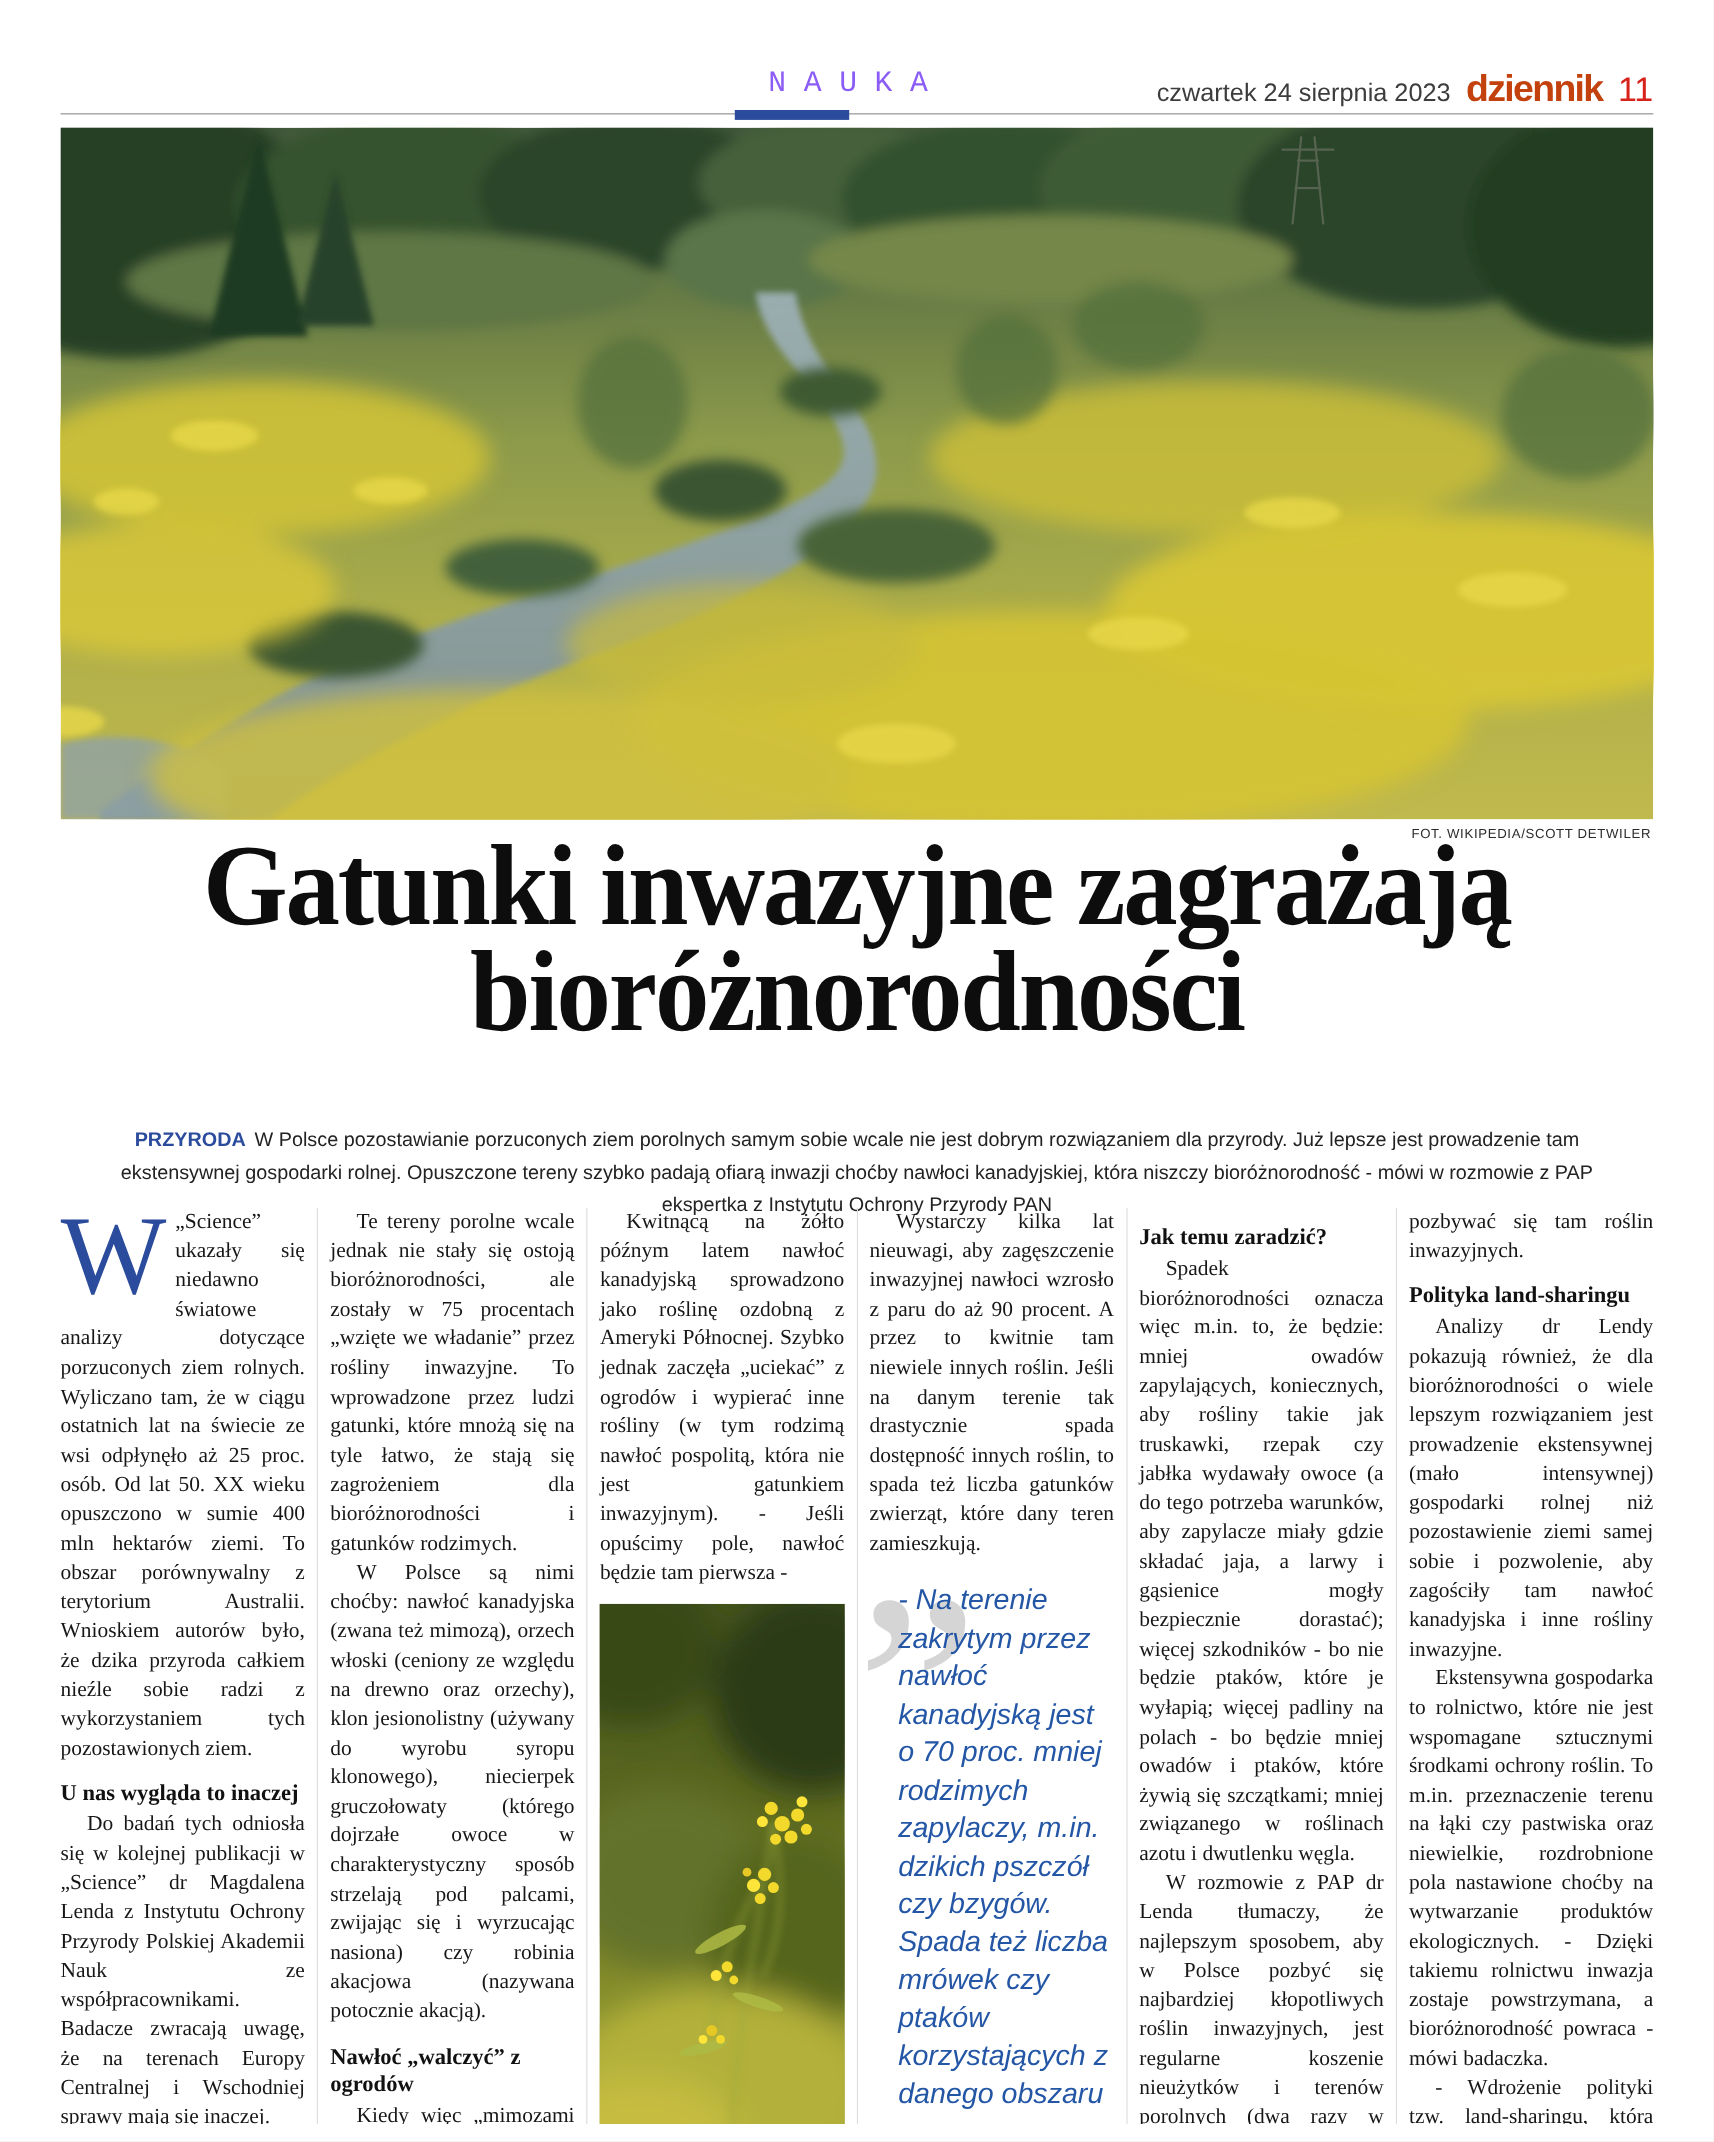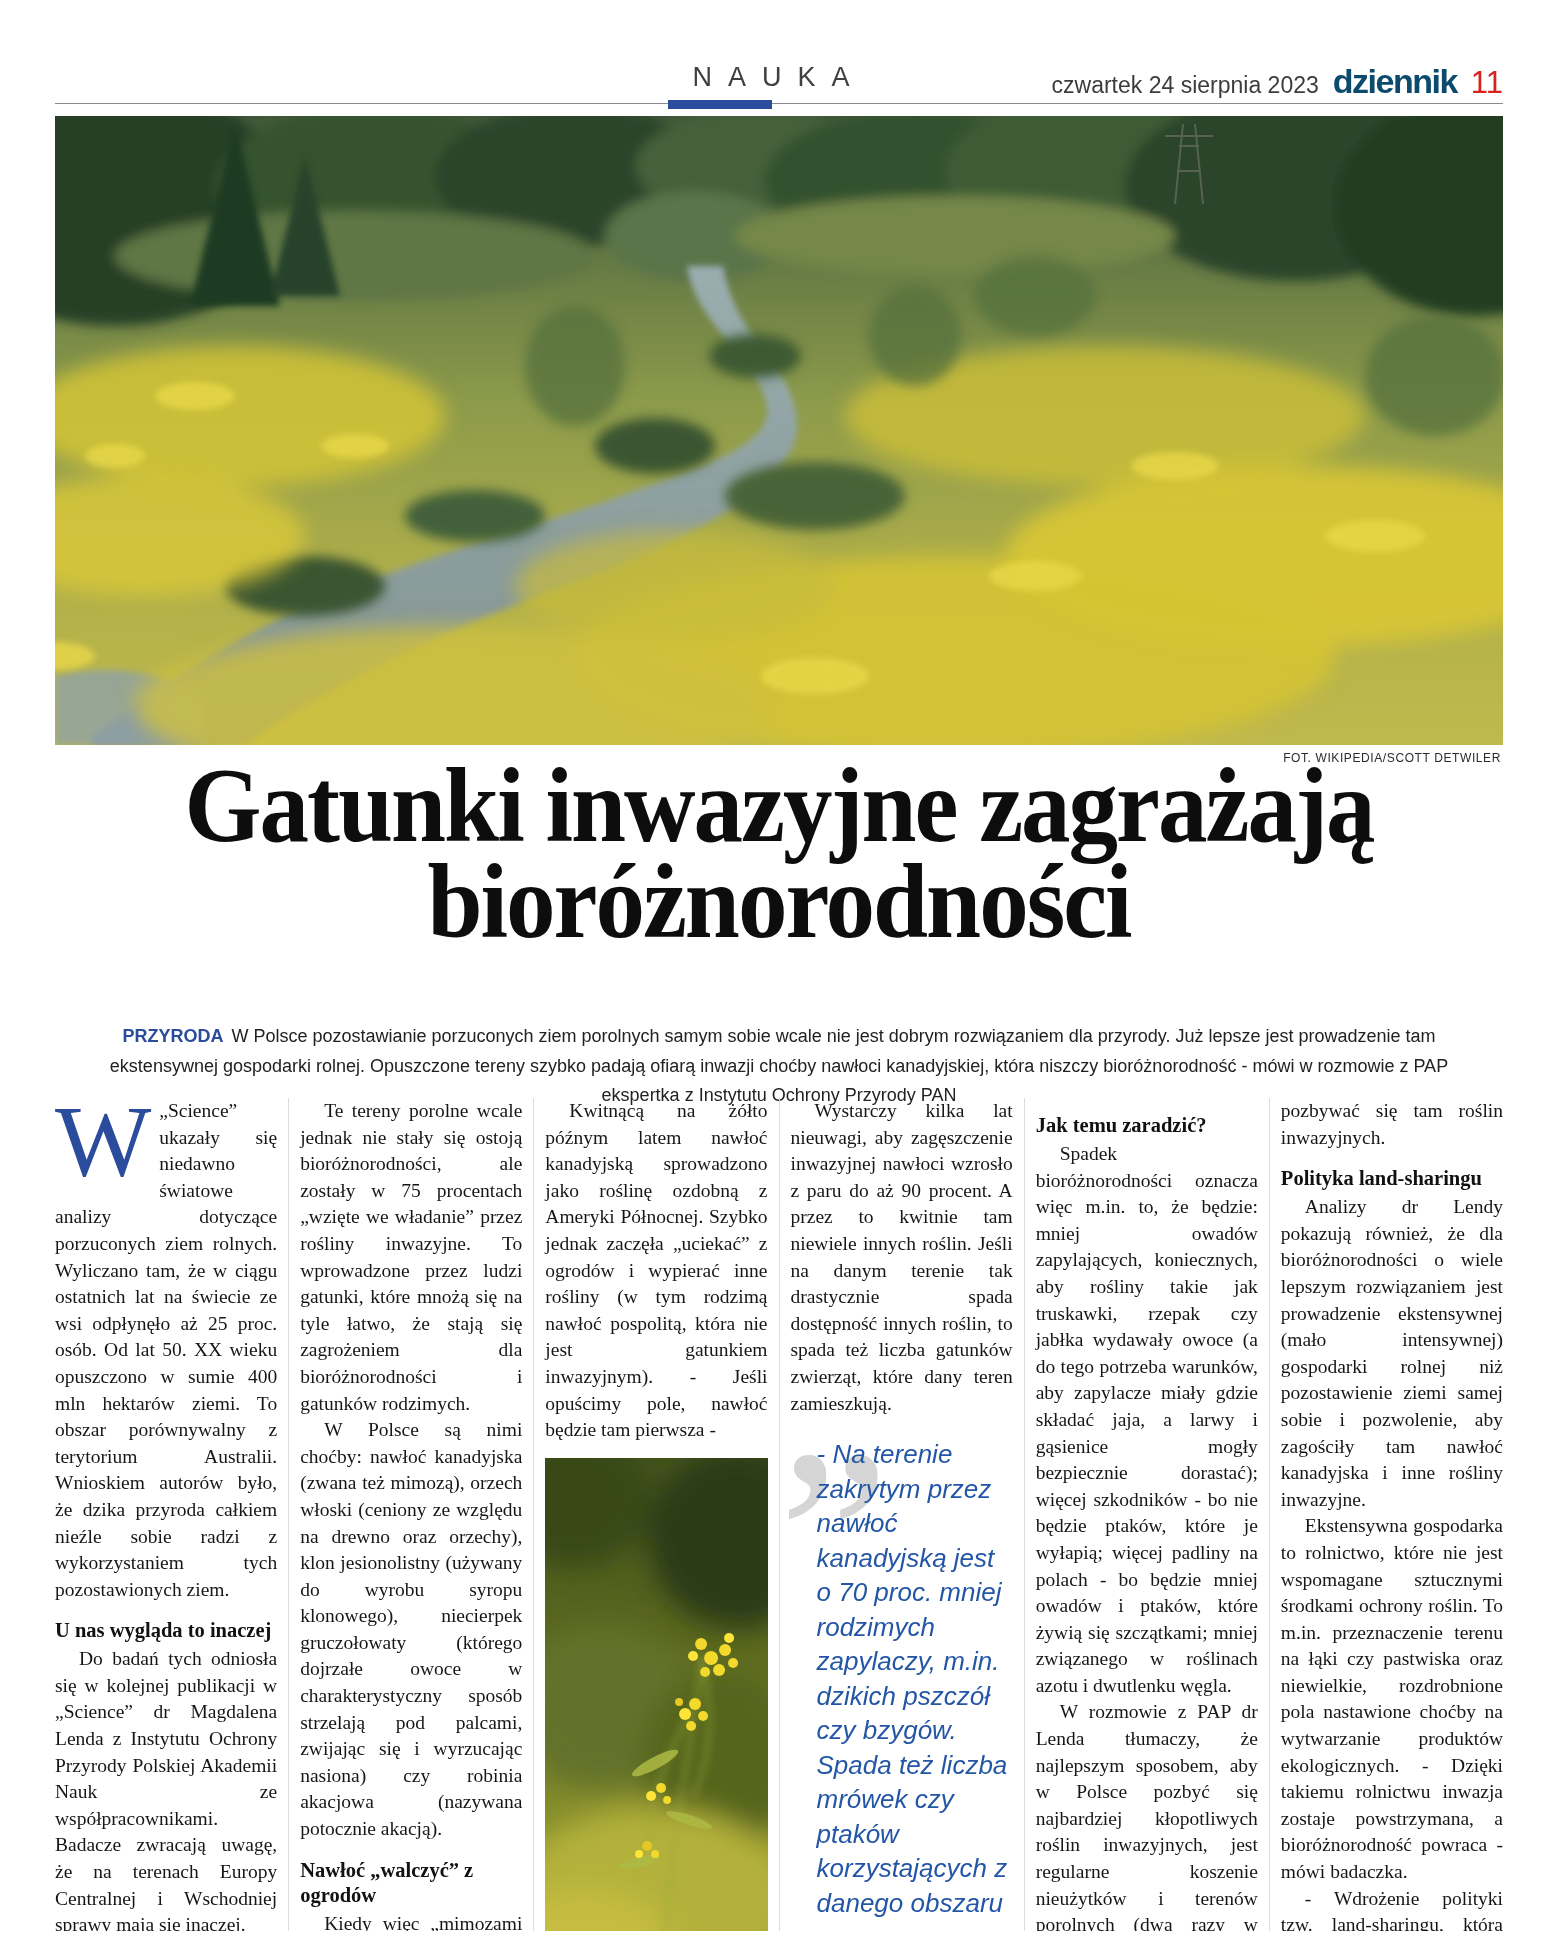--- a/index.html
+++ b/index.html
@@ -1,27 +1,27 @@
 <!DOCTYPE html>
 <html lang="pl"><head>
 <meta charset="utf-8">
 <style>
   html,body{margin:0;padding:0;background:#e8e8e8;}
   .page{position:relative;width:1558px;height:1947px;background:#ffffff;overflow:hidden;
         font-family:"Liberation Serif", serif;color:#161616;}
   
   .hdr-rule{position:absolute;left:55px;right:55px;top:103px;height:1px;background:#8a8a8a;}
   .section-label{position:absolute;left:0;right:0;top:62px;text-align:center;
-      font-family:Liberation Sans, sans-serif;font-size:27px;color:#404040;
+      font-family:Liberation Mono, monospace;font-size:27px;color:#8b5cf6;
       letter-spacing:16px;font-weight:400;}
   .section-bar{position:absolute;left:668px;top:100px;width:104px;height:9px;background:#2b4b9c;}
   .hdr-right{position:absolute;right:55px;top:62px;display:flex;align-items:baseline;gap:14px;text-align:center;}
   .hdr-date{font-family:"Liberation Sans", sans-serif;font-size:23px;color:#3c3c3c;}
   .hdr-logo{font-family:"Liberation Sans", sans-serif;font-weight:bold;font-size:34px;
-      color:#0c4a6e;letter-spacing:-1.5px;}
+      color:#c2410c;letter-spacing:-1.5px;}
   .hdr-page{font-family:"Liberation Sans", sans-serif;font-size:31px;color:#d8231d;}
   
   .main-photo{position:absolute;left:55px;top:116px;width:1448px;height:629px;overflow:hidden;}
   .main-photo svg{display:block;width:100%;height:100%;}
   .main-credit{position:absolute;right:57px;top:751px;font-family:"Liberation Sans", sans-serif;
       font-size:12px;color:#2b2b2b;letter-spacing:.6px;}
   
   .headline{position:absolute;left:0;right:0;top:758px;text-align:center;
       font-family:"Liberation Serif", serif;font-weight:bold;color:#0d0d0d;}
   .headline div{font-size:99px;line-height:96px;letter-spacing:-2px;transform:scale(1,1.06);}

